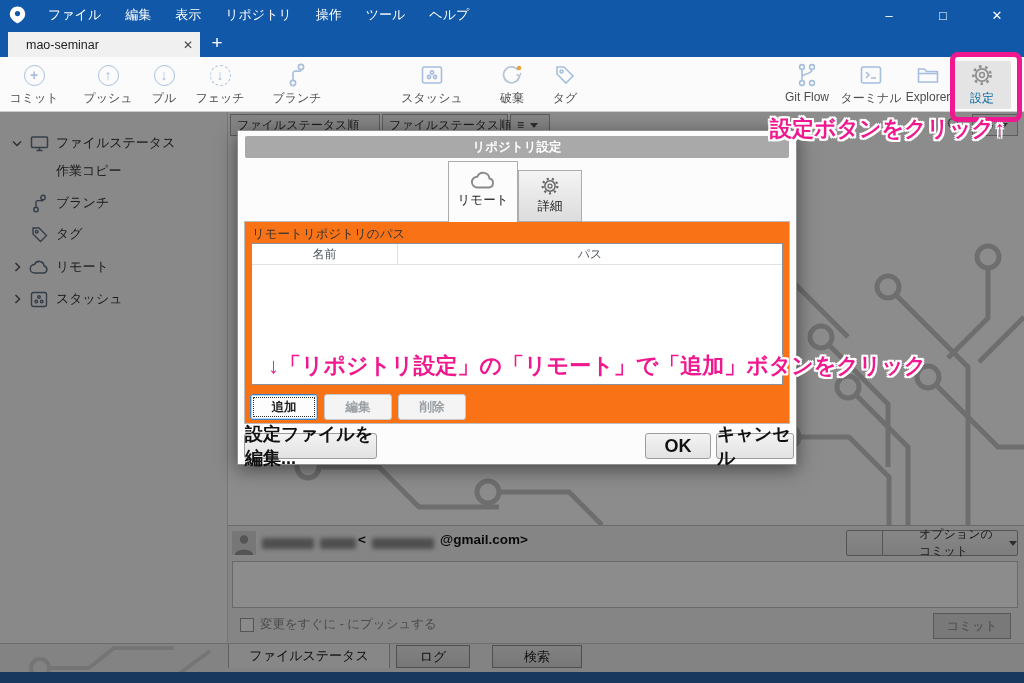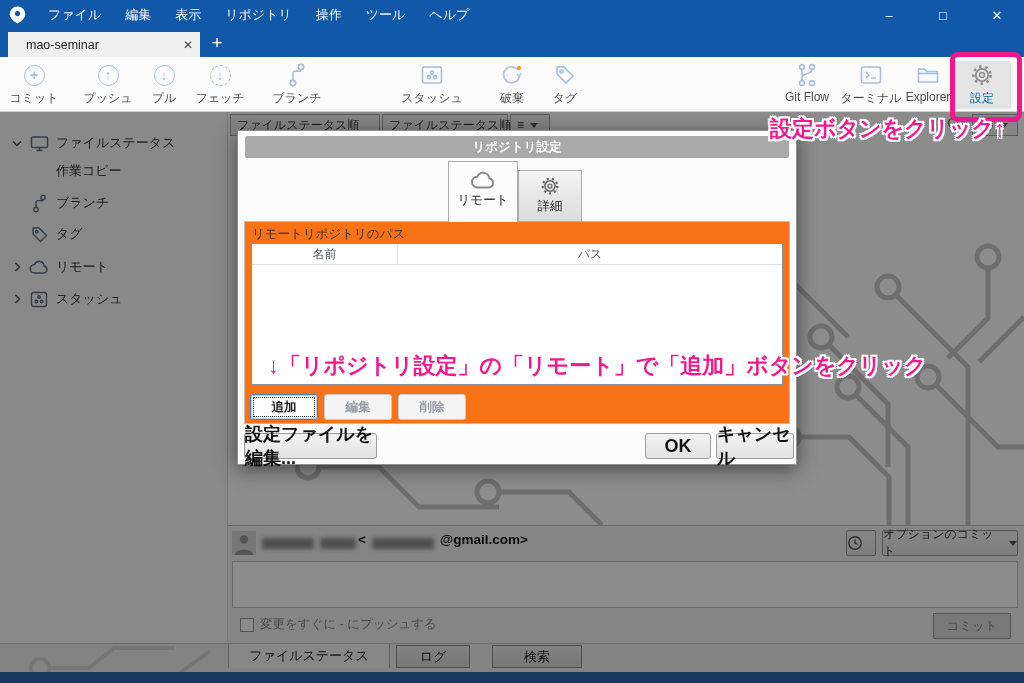--- a/index.html
+++ b/index.html
@@ -61,21 +61,21 @@
   .caret{width:0;height:0;border-left:4px solid transparent;border-right:4px solid transparent;
          border-top:5px solid #555;margin-left:6px;}
   .filearea{position:absolute;left:228px;top:137px;width:796px;height:388px;background:#fff;}
 
   
   .commitpanel{position:absolute;left:228px;top:525px;width:796px;height:118px;background:#f2f2f2;
                border-top:1px solid #c2c2c2;box-sizing:border-box;font-size:13px;color:#111;}
   .redact{position:absolute;height:11px;background:#8f8f8f;filter:blur(2px);border-radius:2px;}
   .authortext{position:absolute;top:6px;font-weight:bold;font-size:13.5px;}
   .smallbtn{position:absolute;box-sizing:border-box;border:1px solid #9a9a9a;border-radius:2px;
-            background:linear-gradient(#f6f6f6,#e4e4e4);display:flex;align-items:center;justify-content:flex-start;}
+            background:linear-gradient(#f6f6f6,#e4e4e4);display:flex;align-items:center;justify-content:center;padding-left:36px;}
   .msgbox{position:absolute;left:4px;top:35px;width:786px;height:47px;background:#fff;
           border:1px solid #c0c0c0;box-sizing:border-box;resize:none;}
   .chkrow{position:absolute;left:12px;top:90px;display:flex;align-items:center;color:#8a8a8a;font-size:12.5px;}
   .chk{width:12px;height:12px;border:1px solid #999;background:#fdfdfd;margin-right:6px;}
   .commit-btn{position:absolute;left:705px;top:87px;width:78px;height:26px;border:1px solid #a0a0a0;
               background:#dcdcdc;color:#8a8a8a;font-size:12.5px;display:flex;align-items:center;
               justify-content:center;box-sizing:border-box;}
 
   
   .bottombar{position:absolute;left:0;top:643px;width:1024px;height:29px;background:#efefef;

